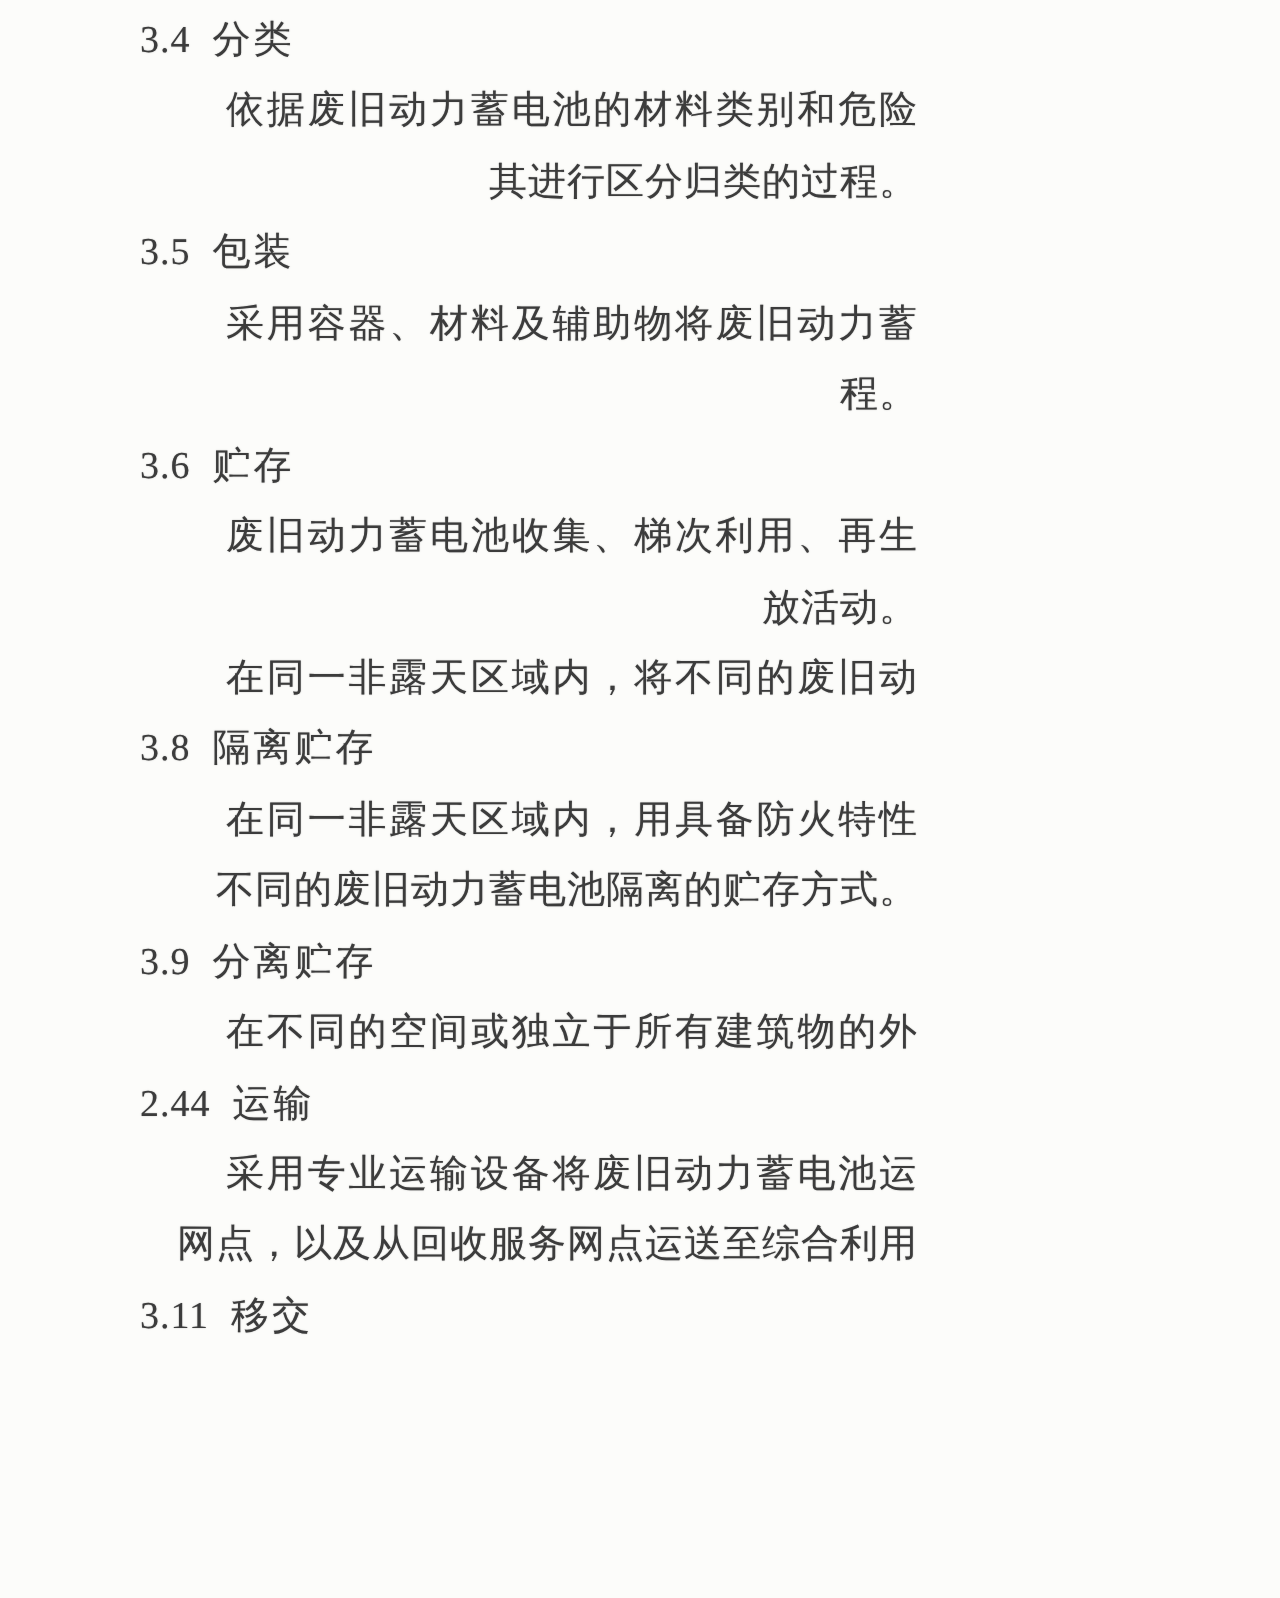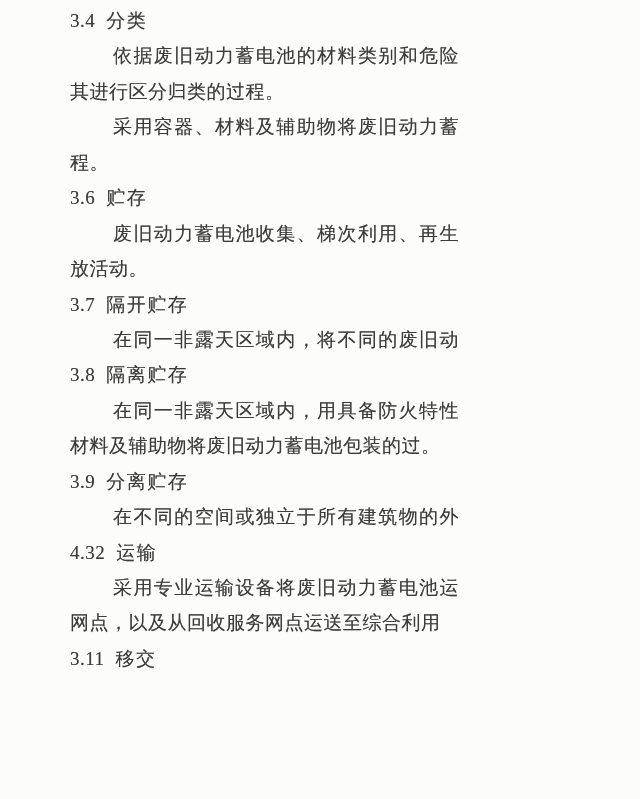--- a/index.html
+++ b/index.html
@@ -22,20 +22,21 @@
     height: 35.45px;
     line-height: 35.45px;
     font-size: 19px;
     letter-spacing: 0.5px;
     white-space: nowrap;
     text-shadow: 0 0 0.6px rgba(70,70,70,0.55);
   }
   .body-line {
     white-space: normal;
     overflow: hidden;
+    text-align: right;
   }
   .first {
     text-indent: 43px;
   }
   .stretch {
     text-align: justify;
     text-align-last: justify;
     text-justify: inter-character;
   }
   .heading .num {
@@ -52,48 +53,48 @@
 
 <div class="page">
 
   <section>
     <div class="line heading"><span class="num">3.4</span><span class="ttl">分类</span></div>
     <div class="line body-line first stretch">依据废旧动力蓄电池的材料类别和危险程度等特性对</div>
     <div class="line body-line">其进行区分归类的过程。</div>
   </section>
 
   <section>
+    <div class="line heading"><span class="num">3.5</span><span class="ttl">包装</span></div>
     <div class="line body-line first stretch">采用容器、材料及辅助物将废旧动力蓄电池包装的过</div>
     <div class="line body-line">程。</div>
   </section>
 
   <section>
     <div class="line heading"><span class="num">3.6</span><span class="ttl">贮存</span></div>
     <div class="line body-line first stretch">废旧动力蓄电池收集、梯次利用、再生利用过程中的存</div>
     <div class="line body-line">放活动。</div>
   </section>
 
   <section>
-    <div class="line heading"><span class="num">3.7</span><span class="ttl">隔开贮存</span></div>
     <div class="line body-line first stretch">在同一非露天区域内，将不同的废旧动力蓄电池分开一</div>
   </section>
 
   <section>
     <div class="line heading"><span class="num">3.8</span><span class="ttl">隔离贮存</span></div>
     <div class="line body-line first stretch">在同一非露天区域内，用具备防火特性的隔板或墙，将</div>
-    <div class="line body-line">材料及辅助物将废旧动力蓄电池包装的过。</div>
+    <div class="line body-line">不同的废旧动力蓄电池隔离的贮存方式。</div>
   </section>
 
   <section>
     <div class="line heading"><span class="num">3.9</span><span class="ttl">分离贮存</span></div>
     <div class="line body-line first stretch">在不同的空间或独立于所有建筑物的外部区域内的贮</div>
   </section>
 
   <section>
-    <div class="line heading"><span class="num">4.32</span><span class="ttl">运输</span></div>
+    <div class="line heading"><span class="num">2.44</span><span class="ttl">运输</span></div>
     <div class="line body-line first stretch">采用专业运输设备将废旧动力蓄电池运送至回收服务</div>
     <div class="line body-line">网点，以及从回收服务网点运送至综合利用企业的过程。</div>
   </section>
 
   <section>
     <div class="line heading"><span class="num">3.11</span><span class="ttl">移交</span></div>
   </section>
 
 </div>
 

